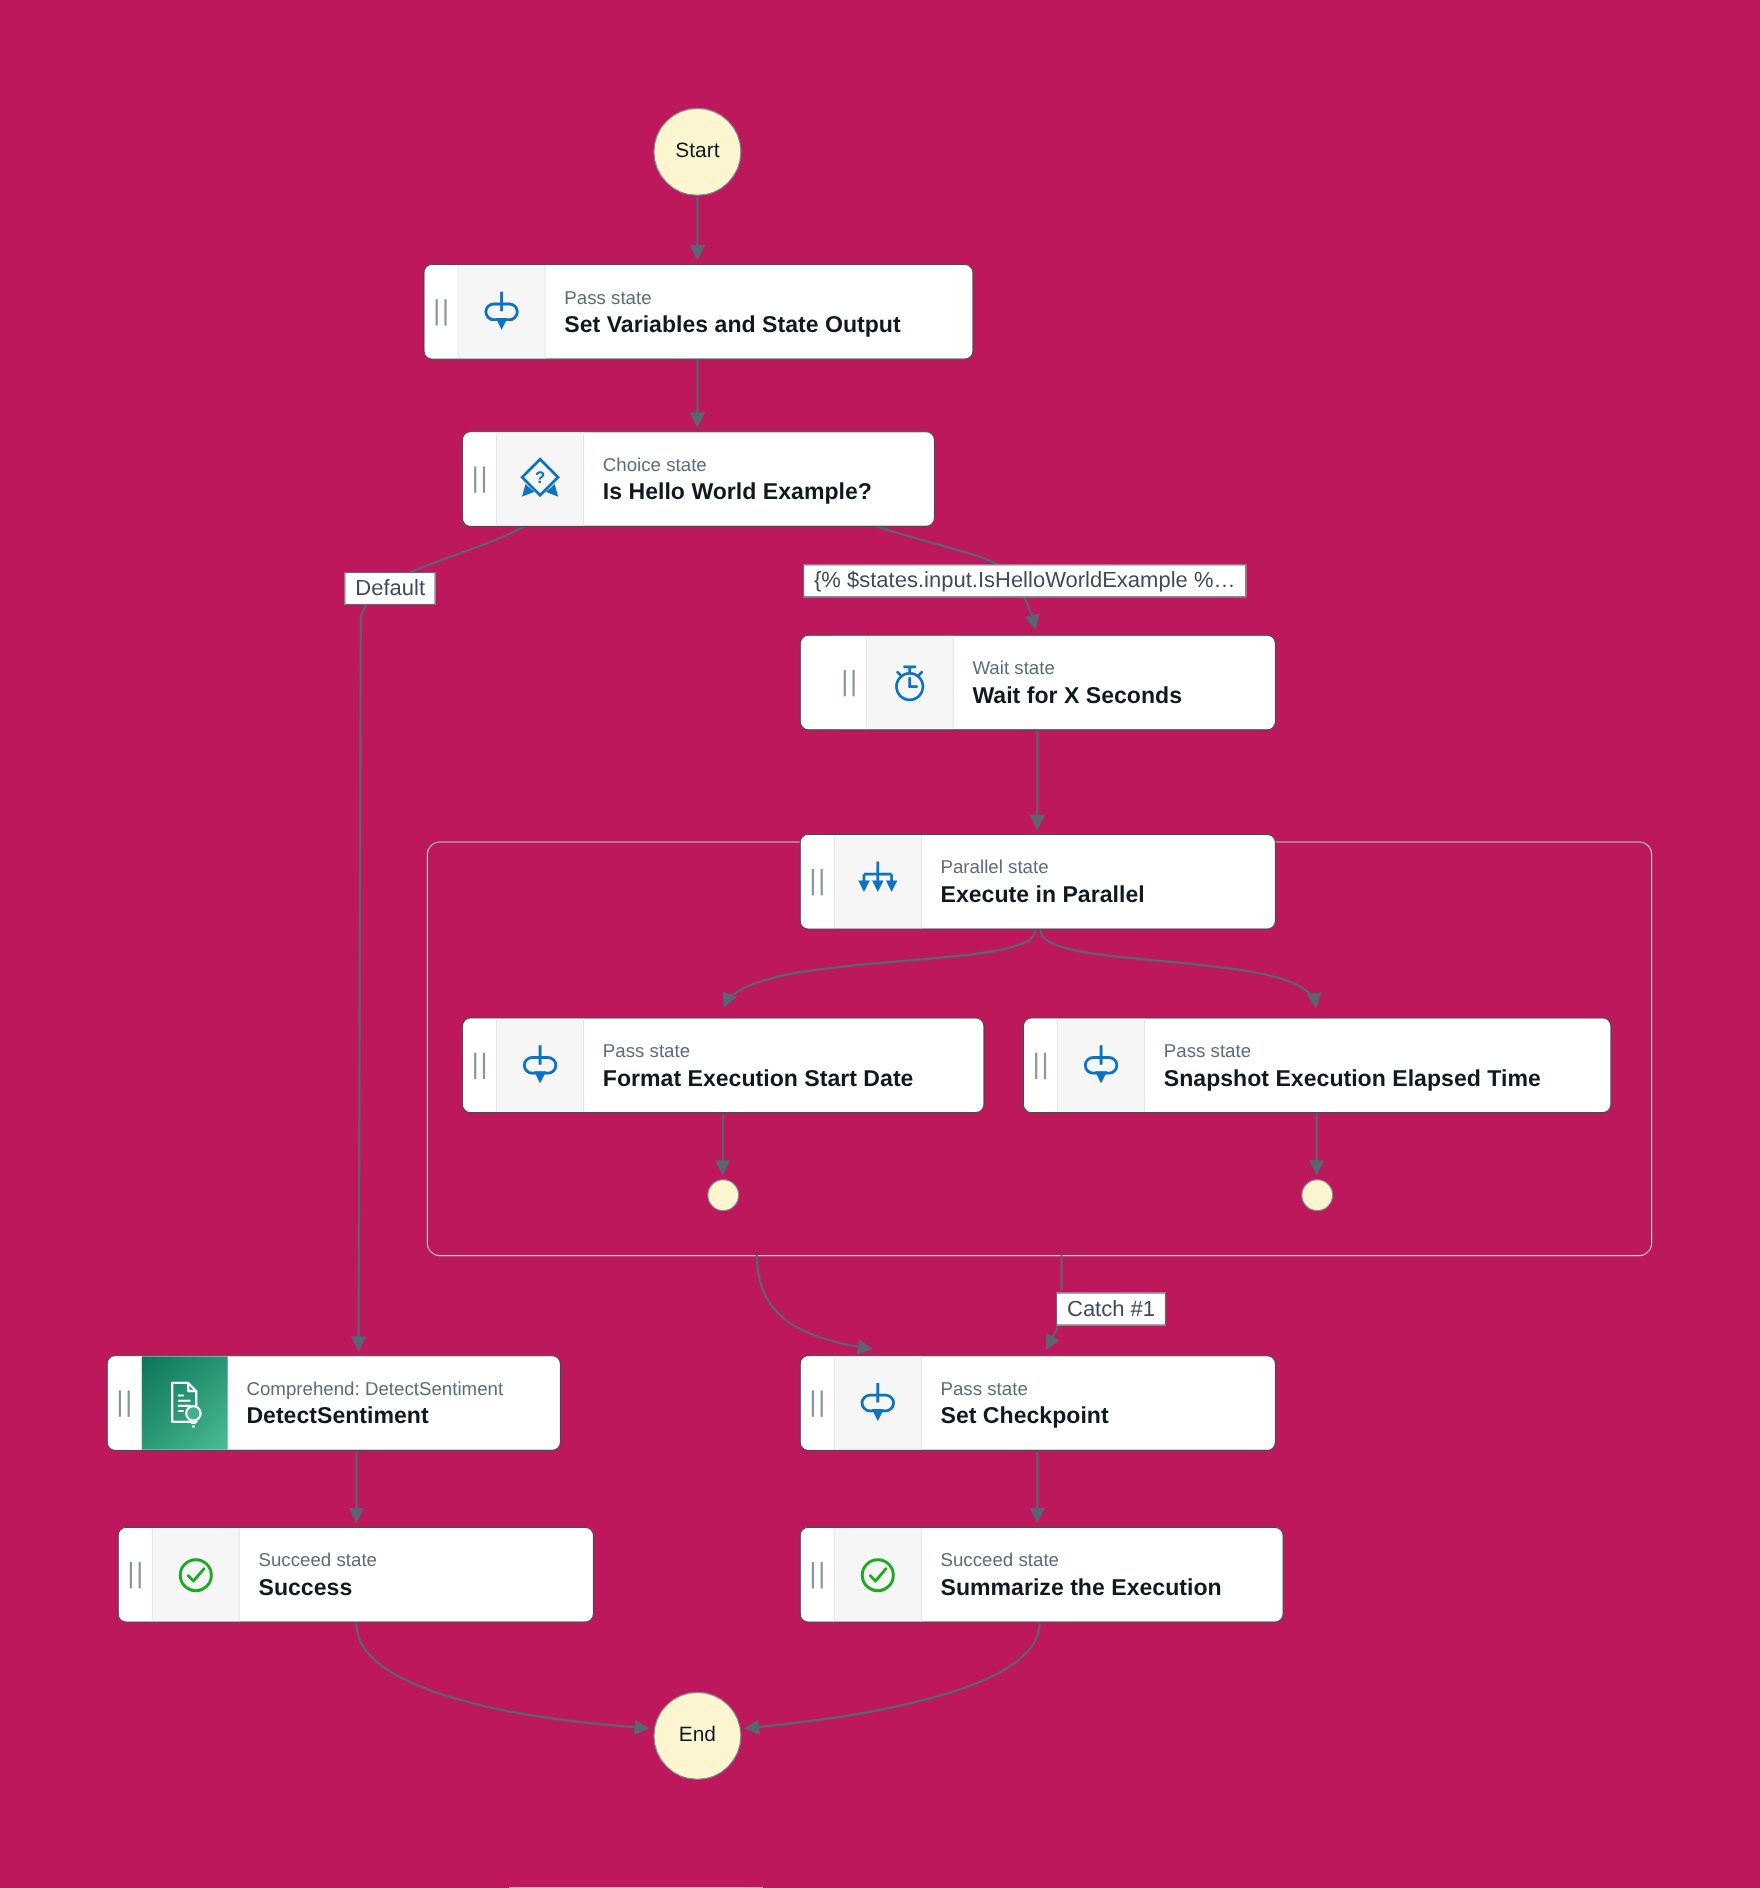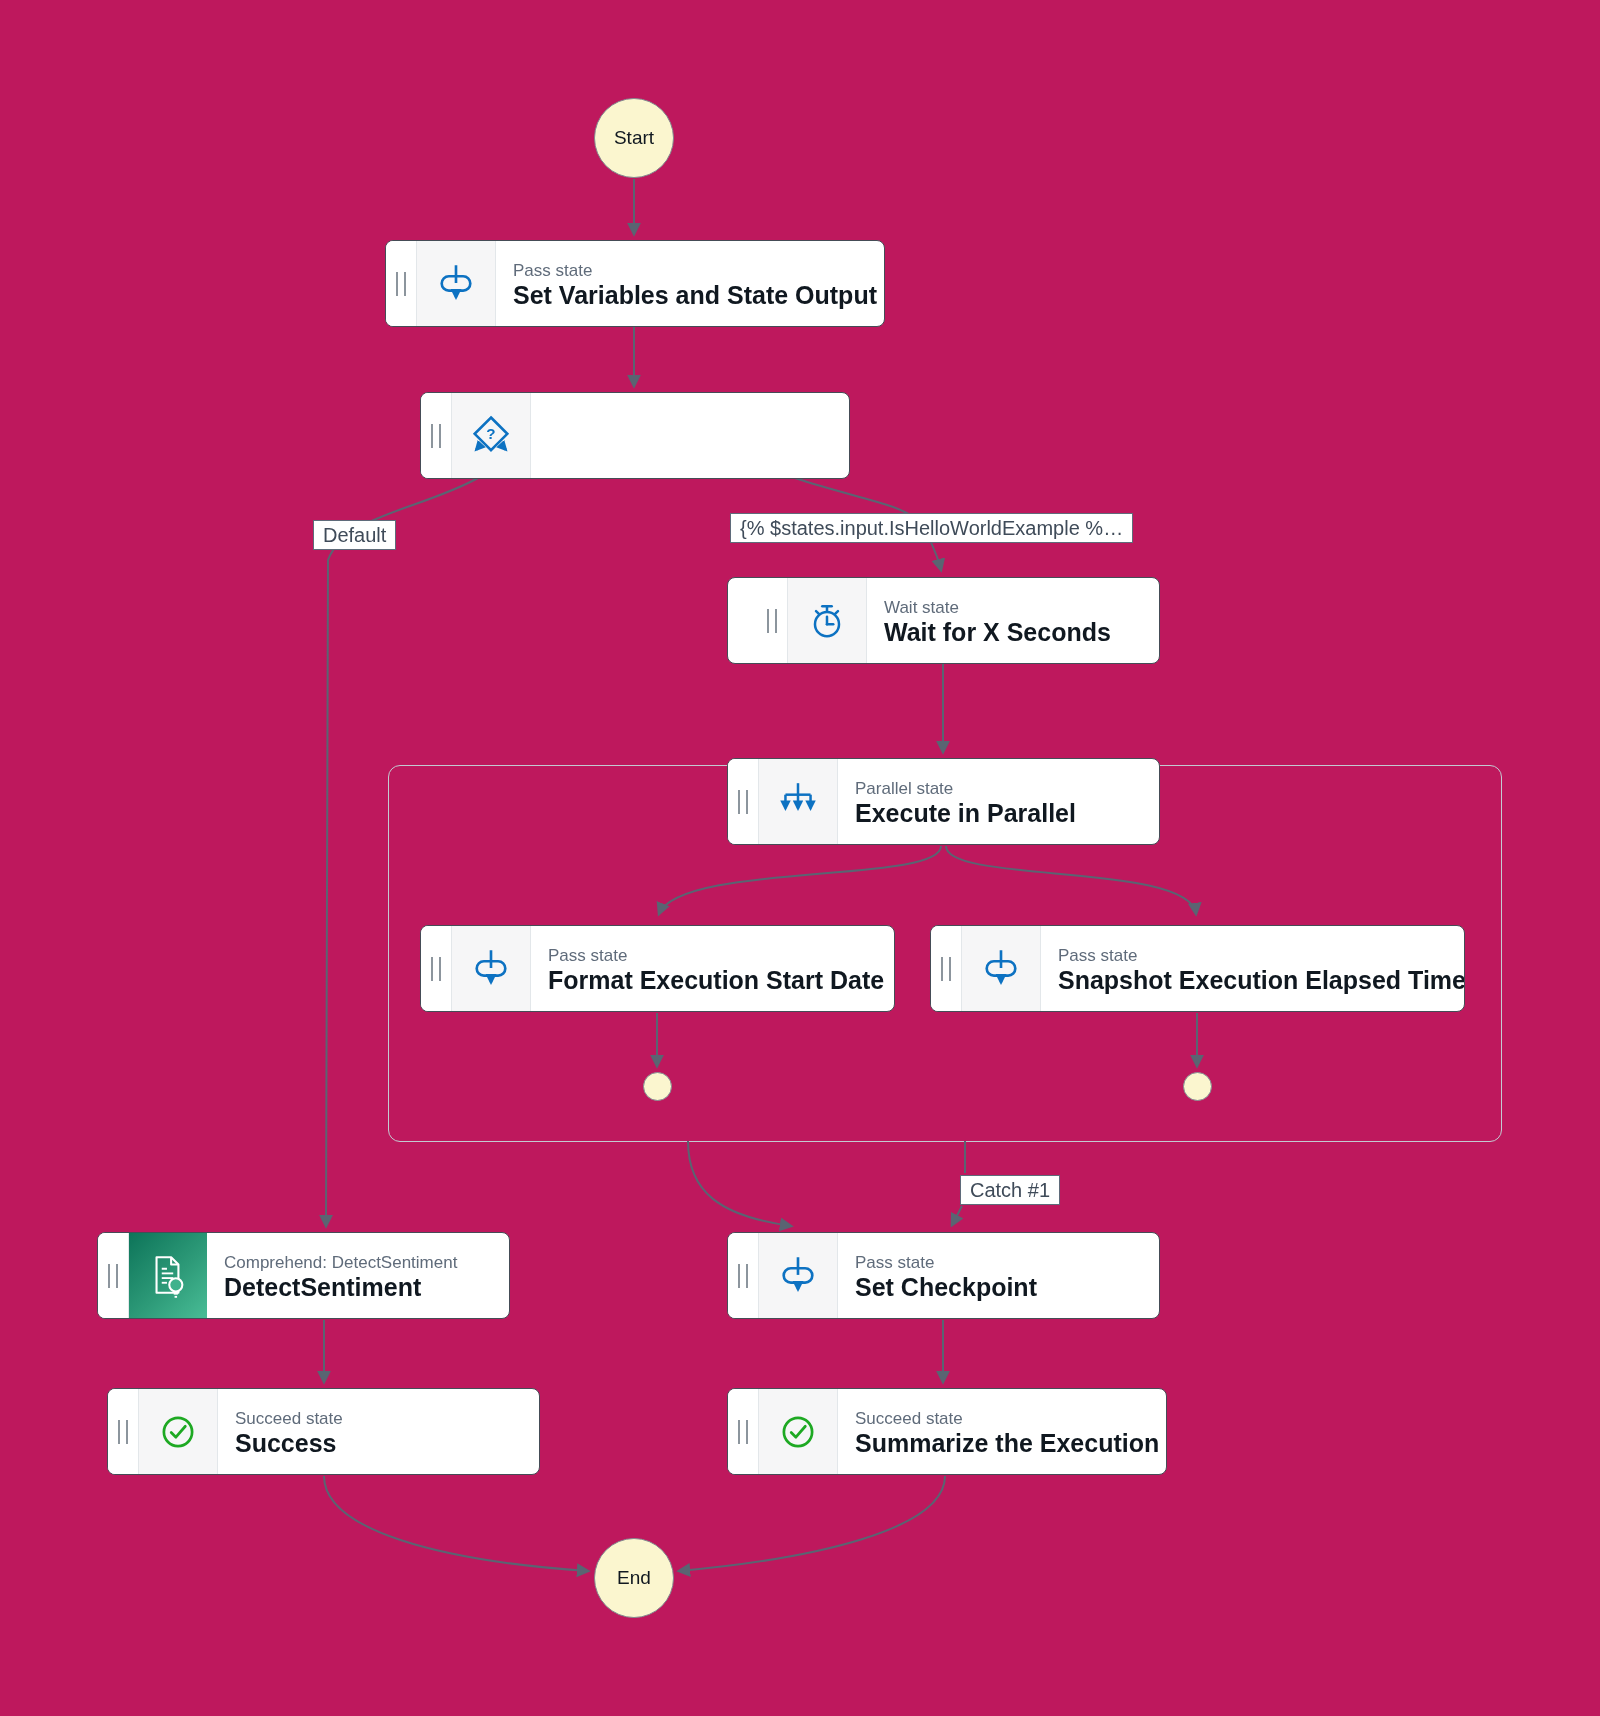--- a/index.html
+++ b/index.html
@@ -16,21 +16,21 @@
   .node{position:absolute;display:flex;align-items:stretch;height:87px;background:#fff;
         border:1.5px solid #454c56;border-radius:8px;box-sizing:border-box;overflow:hidden;}
   .drag{width:30px;display:flex;align-items:center;justify-content:center;background:#fff;
         border-right:1px solid #e3e7ea;flex:0 0 auto;cursor:grab;}
   .drag .bars{display:block;width:6px;height:24px;border-left:2px solid #8c959d;border-right:2px solid #8c959d;}
   .tile{width:78px;flex:0 0 auto;background:#f6f6f7;border-right:1px solid #e3e7ea;
         display:flex;align-items:center;justify-content:center;}
   .tile.green{background:linear-gradient(135deg,#0d7459 0%,#2d9a78 55%,#49bd96 100%);border-right:none;}
   .texts{flex:1;display:flex;flex-direction:column;justify-content:center;padding:2px 14px 0 17px;min-width:0;}
   .ntype{font-size:17px;color:#5f6b7a;line-height:22px;white-space:nowrap;}
-  .ntitle{font-size:25px;font-weight:bold;color:#101820;line-height:27px;white-space:nowrap;}
+  .ntitle{font-size:21px;font-weight:bold;color:#101820;line-height:27px;white-space:nowrap;}
 
   
   .terminal{position:absolute;width:80px;height:80px;border-radius:50%;background:#fbf6cf;
             border:1.5px solid #82898f;box-sizing:border-box;display:flex;align-items:center;justify-content:center;
             font-size:19px;color:#101820;}
   .dot{position:absolute;width:29px;height:29px;border-radius:50%;background:#fbf6cf;
        border:1.5px solid #82898f;box-sizing:border-box;}
 
   
   .elabel{position:absolute;background:#fff;border:1.5px solid #5f6b7a;color:#3f4b59;
@@ -113,20 +113,24 @@
     <div class="tile">
       <svg class="icon" width="50" height="50" viewBox="0 0 46 46">
         <g stroke="#0d72c2" stroke-width="2.4" fill="none">
           <path d="M23 6 L38 21 L23 36 L8 21 Z"></path>
           <path d="M14 30.5 L9.5 35.5" marker-end="url(#ai)"></path>
           <path d="M32 30.5 L36.5 35.5" marker-end="url(#ai)"></path>
         </g>
         <text x="23" y="26" text-anchor="middle" font-size="14" font-weight="bold" fill="#0d72c2">?</text>
       </svg>
     </div>
+    <div class="texts">
+      <div class="ntype">Choice state</div>
+      <div class="ntitle">Is Hello World Example?</div>
+    </div>
   </div>
 
   <div class="node" style="left:727px;top:577px;width:433px;padding-left:29px;">
     <div class="drag">
         <span class="bars"></span>
       </div>
     <div class="tile">
       <svg class="icon" width="46" height="46" viewBox="0 0 44 44">
         <g stroke="#0d72c2" stroke-width="2.4" fill="none" stroke-linecap="round">
           <circle cx="22" cy="25" r="11.5"></circle>

